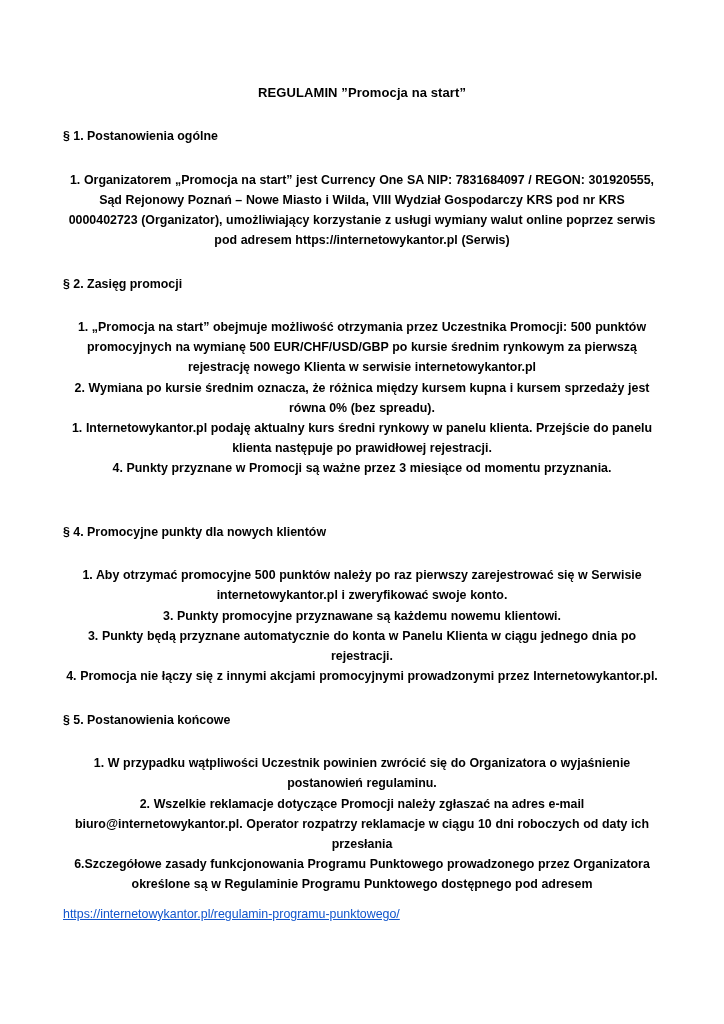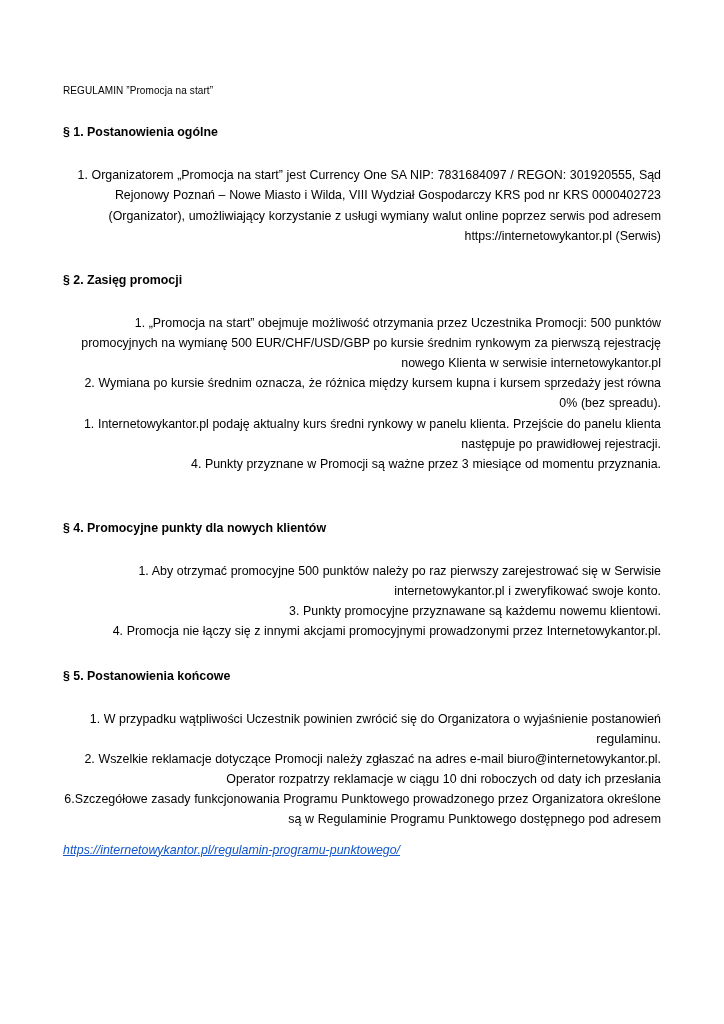--- a/index.html
+++ b/index.html
@@ -16,59 +16,59 @@
   }
   .page {
     position: relative;
     width: 724px;
     height: 1024px;
     background: #ffffff;
     box-sizing: border-box;
     padding: 84px 63px 40px 63px;
   }
   .doc-title {
-    text-align: left;
-    font-size: 10px;
-    font-weight: normal;
+    text-align: center;
+    font-size: 13px;
+    font-weight: bold;
     letter-spacing: 0.1px;
     margin: 0 0 26px 0;
     line-height: 1.4;
   }
   .section-heading {
     text-align: left;
     font-size: 12.4px;
     font-weight: bold;
     margin: 0 0 24px 0;
     line-height: 1.4;
   }
   .para {
     font-size: 12.4px;
     line-height: 1.62;
     margin: 0 0 0 0;
-    text-align: right;
+    text-align: center;
     word-spacing: 0.2px;
+    font-weight: bold;
   }
   .block {
     margin-bottom: 26px;
   }
   .block-tight {
     margin-bottom: 10px;
   }
   .spacer-lg {
     height: 20px;
   }
   .link {
     font-size: 12.4px;
     line-height: 1.62;
     color: #1155cc;
     text-decoration: underline;
     word-break: break-all;
   }
   .link-row {
-    font-style: italic;
   }
 </style>
 </head>
 <body>
 
 <div class="page">
 
   <h1 class="doc-title">REGULAMIN ”Promocja na start”</h1>
 
   <h2 class="section-heading">§ 1. Postanowienia ogólne</h2>
@@ -83,20 +83,21 @@
     <p class="para">1. Internetowykantor.pl podaję aktualny kurs średni rynkowy w panelu klienta. Przejście do panelu klienta następuje po prawidłowej rejestracji.</p>
     <p class="para">4. Punkty przyznane w Promocji są ważne przez 3 miesiące od momentu przyznania.</p>
   </div>
 
   <div class="spacer-lg"></div>
 
   <h2 class="section-heading">§ 4. Promocyjne punkty dla nowych klientów</h2>
   <div class="block">
     <p class="para">1. Aby otrzymać promocyjne 500 punktów należy po raz pierwszy zarejestrować się w Serwisie internetowykantor.pl i zweryfikować swoje konto.</p>
     <p class="para">3. Punkty promocyjne przyznawane są każdemu nowemu klientowi.</p>
+    <p class="para">3. Punkty będą przyznane automatycznie do konta w Panelu Klienta w ciągu jednego dnia po rejestracji.</p>
     <p class="para">4. Promocja nie łączy się z innymi akcjami promocyjnymi prowadzonymi przez Internetowykantor.pl.</p>
   </div>
 
   <h2 class="section-heading">§ 5. Postanowienia końcowe</h2>
   <div class="block-tight">
     <p class="para">1. W przypadku wątpliwości Uczestnik powinien zwrócić się do Organizatora o wyjaśnienie postanowień regulaminu.</p>
     <p class="para">2. Wszelkie reklamacje dotyczące Promocji należy zgłaszać na adres e-mail biuro@internetowykantor.pl. Operator rozpatrzy reklamacje w ciągu 10 dni roboczych od daty ich przesłania</p>
     <p class="para">6.Szczegółowe zasady funkcjonowania Programu Punktowego prowadzonego przez Organizatora określone są w Regulaminie Programu Punktowego dostępnego pod adresem</p>
   </div>
 

